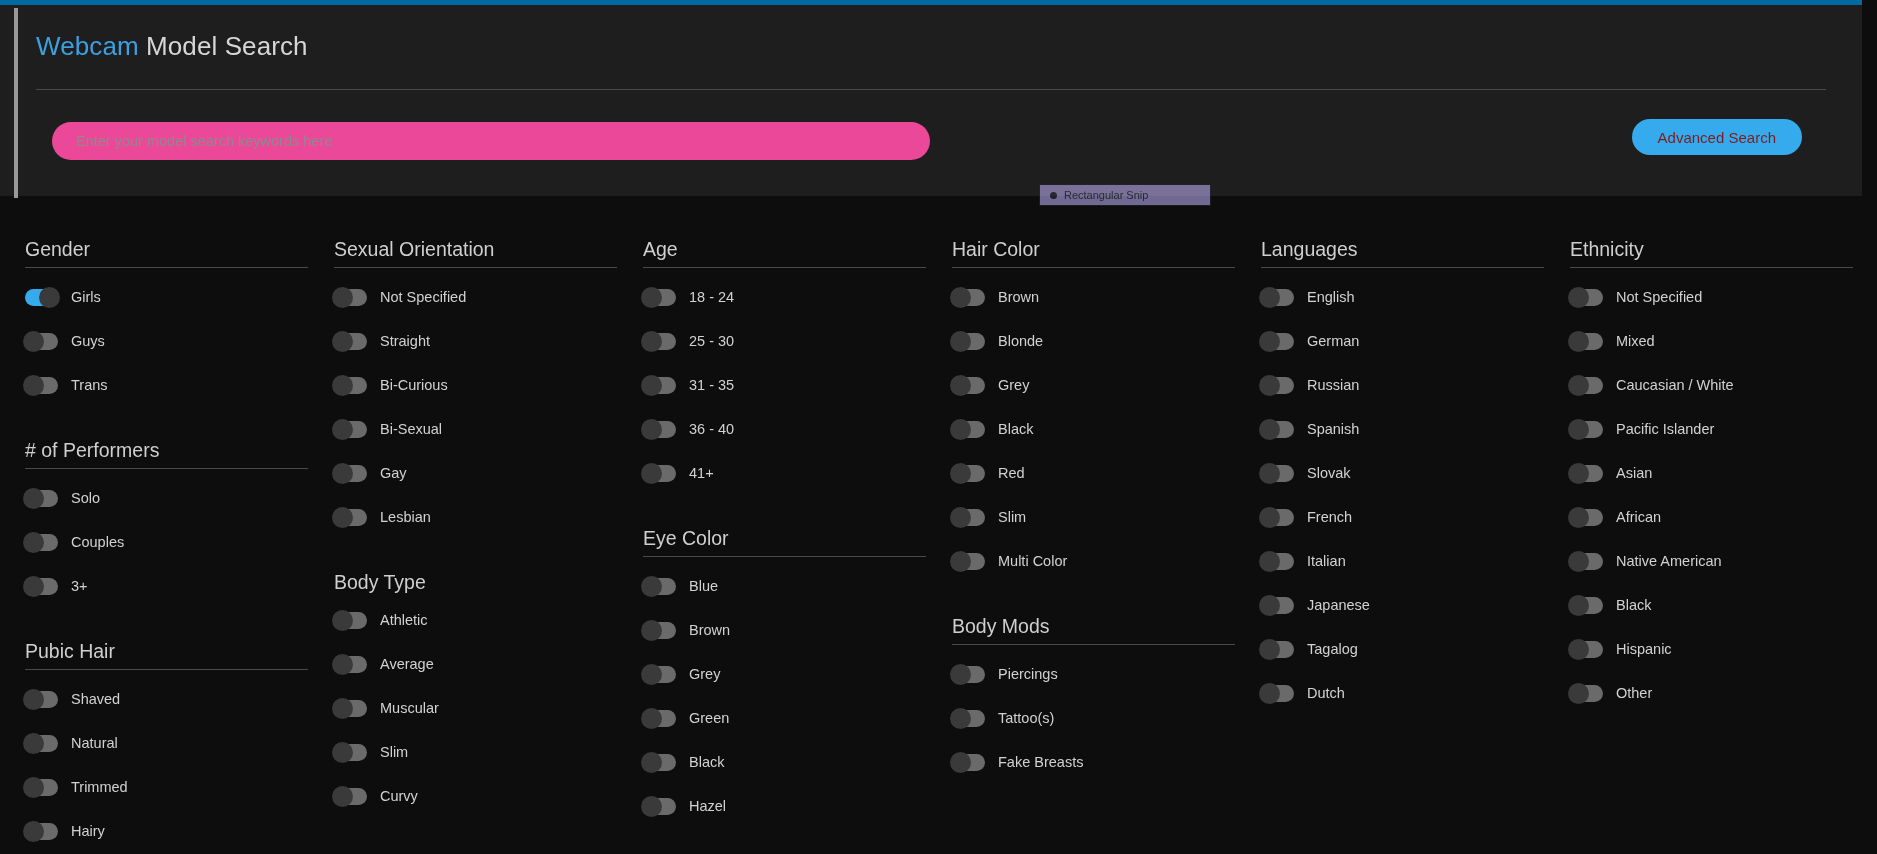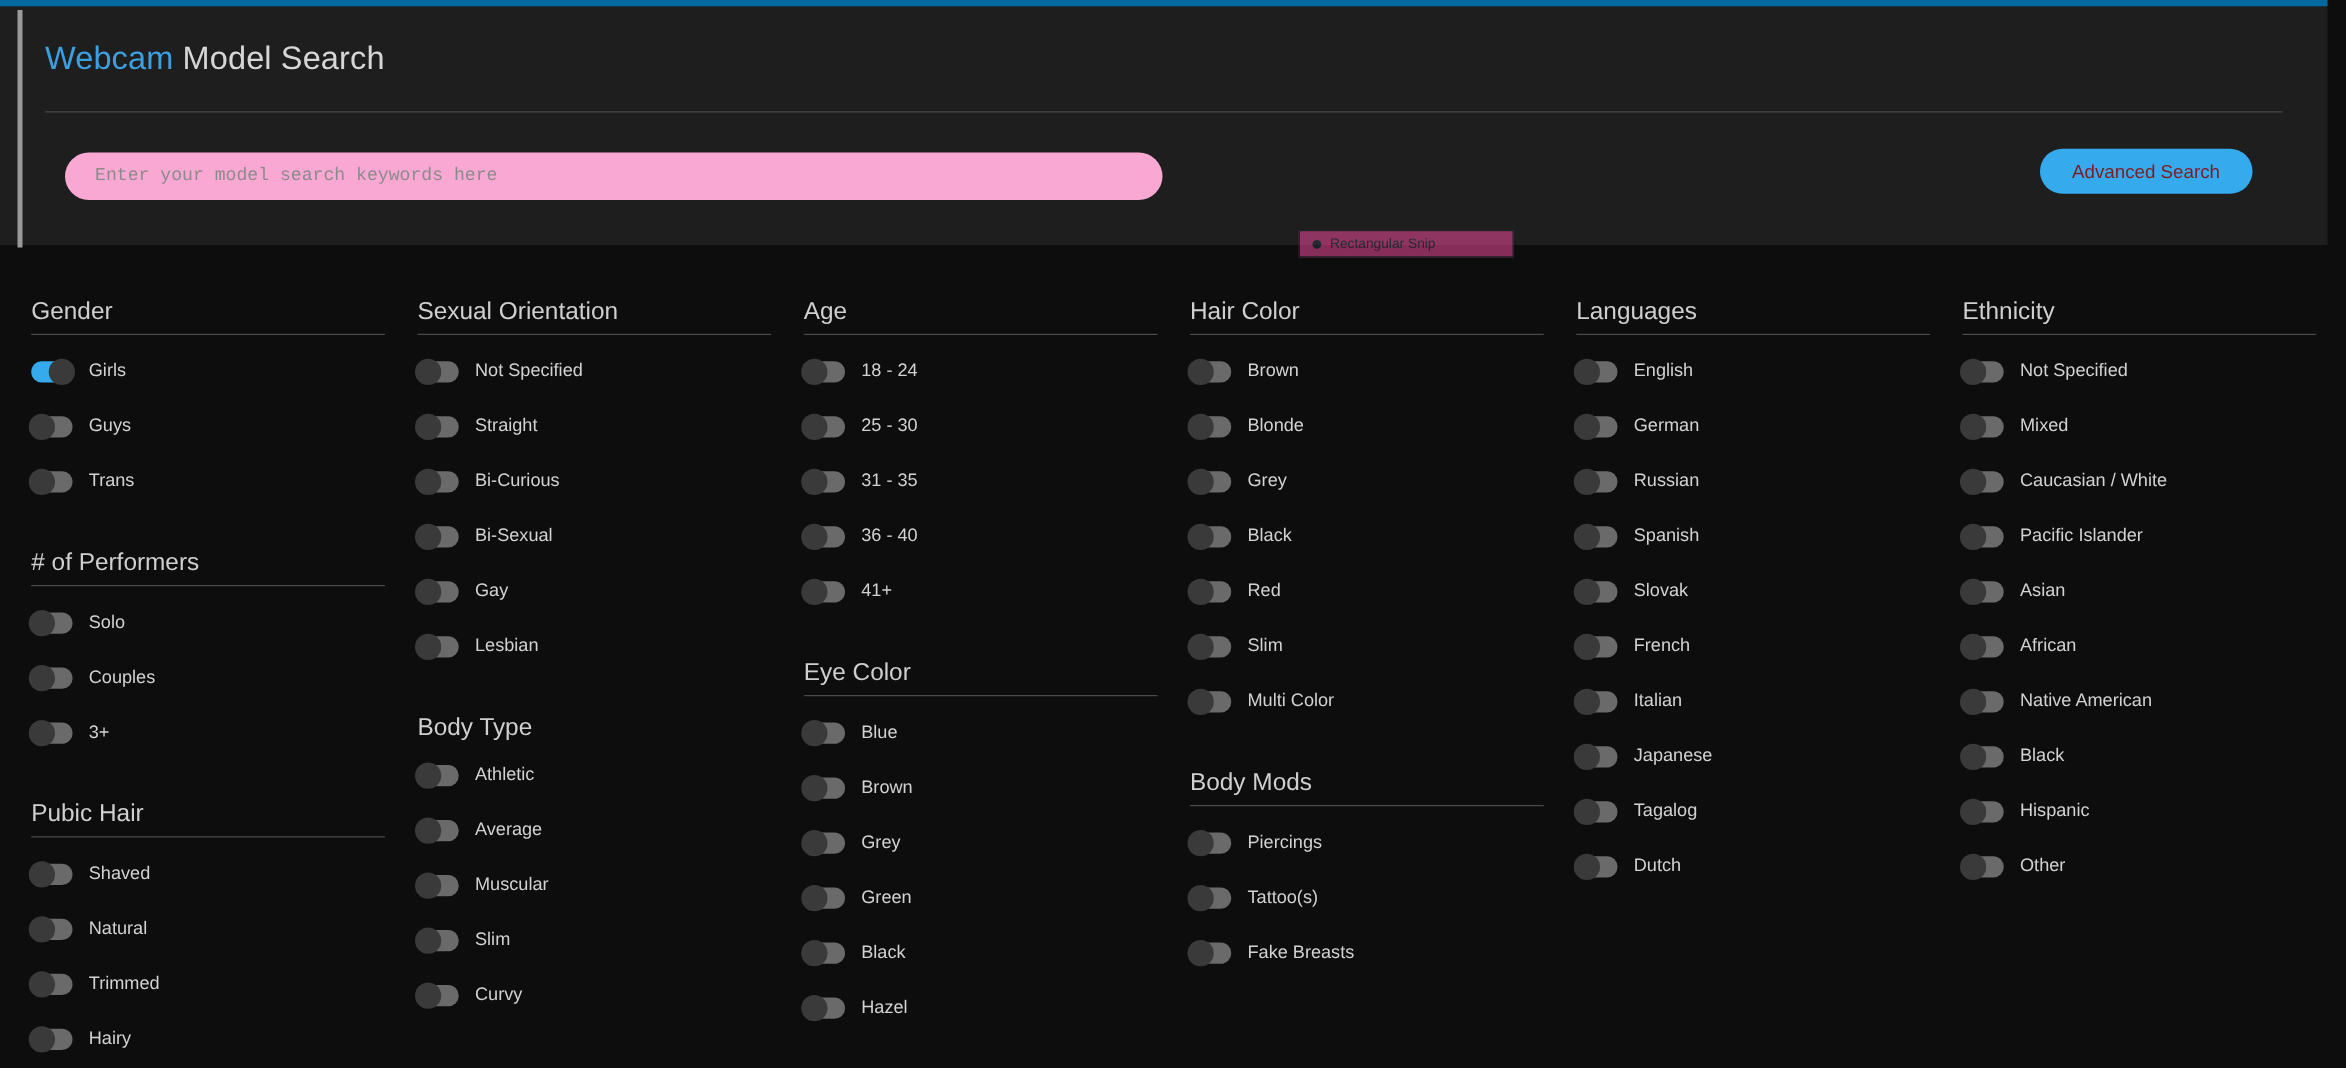--- a/index.html
+++ b/index.html
@@ -54,23 +54,23 @@
     left: 0; right: 0; top: 110px;
     height: 60px;
   }
   .search-input {
     position: absolute;
     left: 16px; top: 7px;
     width: 878px; height: 38px;
     border-radius: 19px;
     border: none;
     outline: none;
-    background: #f9a8d4;
+    background: #ec4899;
     color: #333;
-    font-family: Liberation Mono, monospace;
+    font-family: Liberation Sans, sans-serif;
     font-size: 14.5px;
     padding: 0 24px;
   }
   .search-input::placeholder { color: #8b8b8b; }
 
   .advanced-btn {
     position: absolute;
     right: 24px; top: 4px;
     height: 36px;
     padding: 0 26px;
@@ -82,21 +82,21 @@
     font-size: 15px;
     cursor: pointer;
     white-space: nowrap;
   }
 
   
   .snip-ghost {
     position: absolute;
     left: 1039px; top: 184px;
     width: 172px; height: 22px;
-    background: #ec4899;
+    background: #c4b5fd;
     border: 1px solid #222a34;
     display: flex;
     align-items: center;
     gap: 7px;
     padding-left: 10px;
     opacity: .55;
     z-index: 30;
   }
   .snip-ghost .dot {
     width: 7px; height: 7px;

